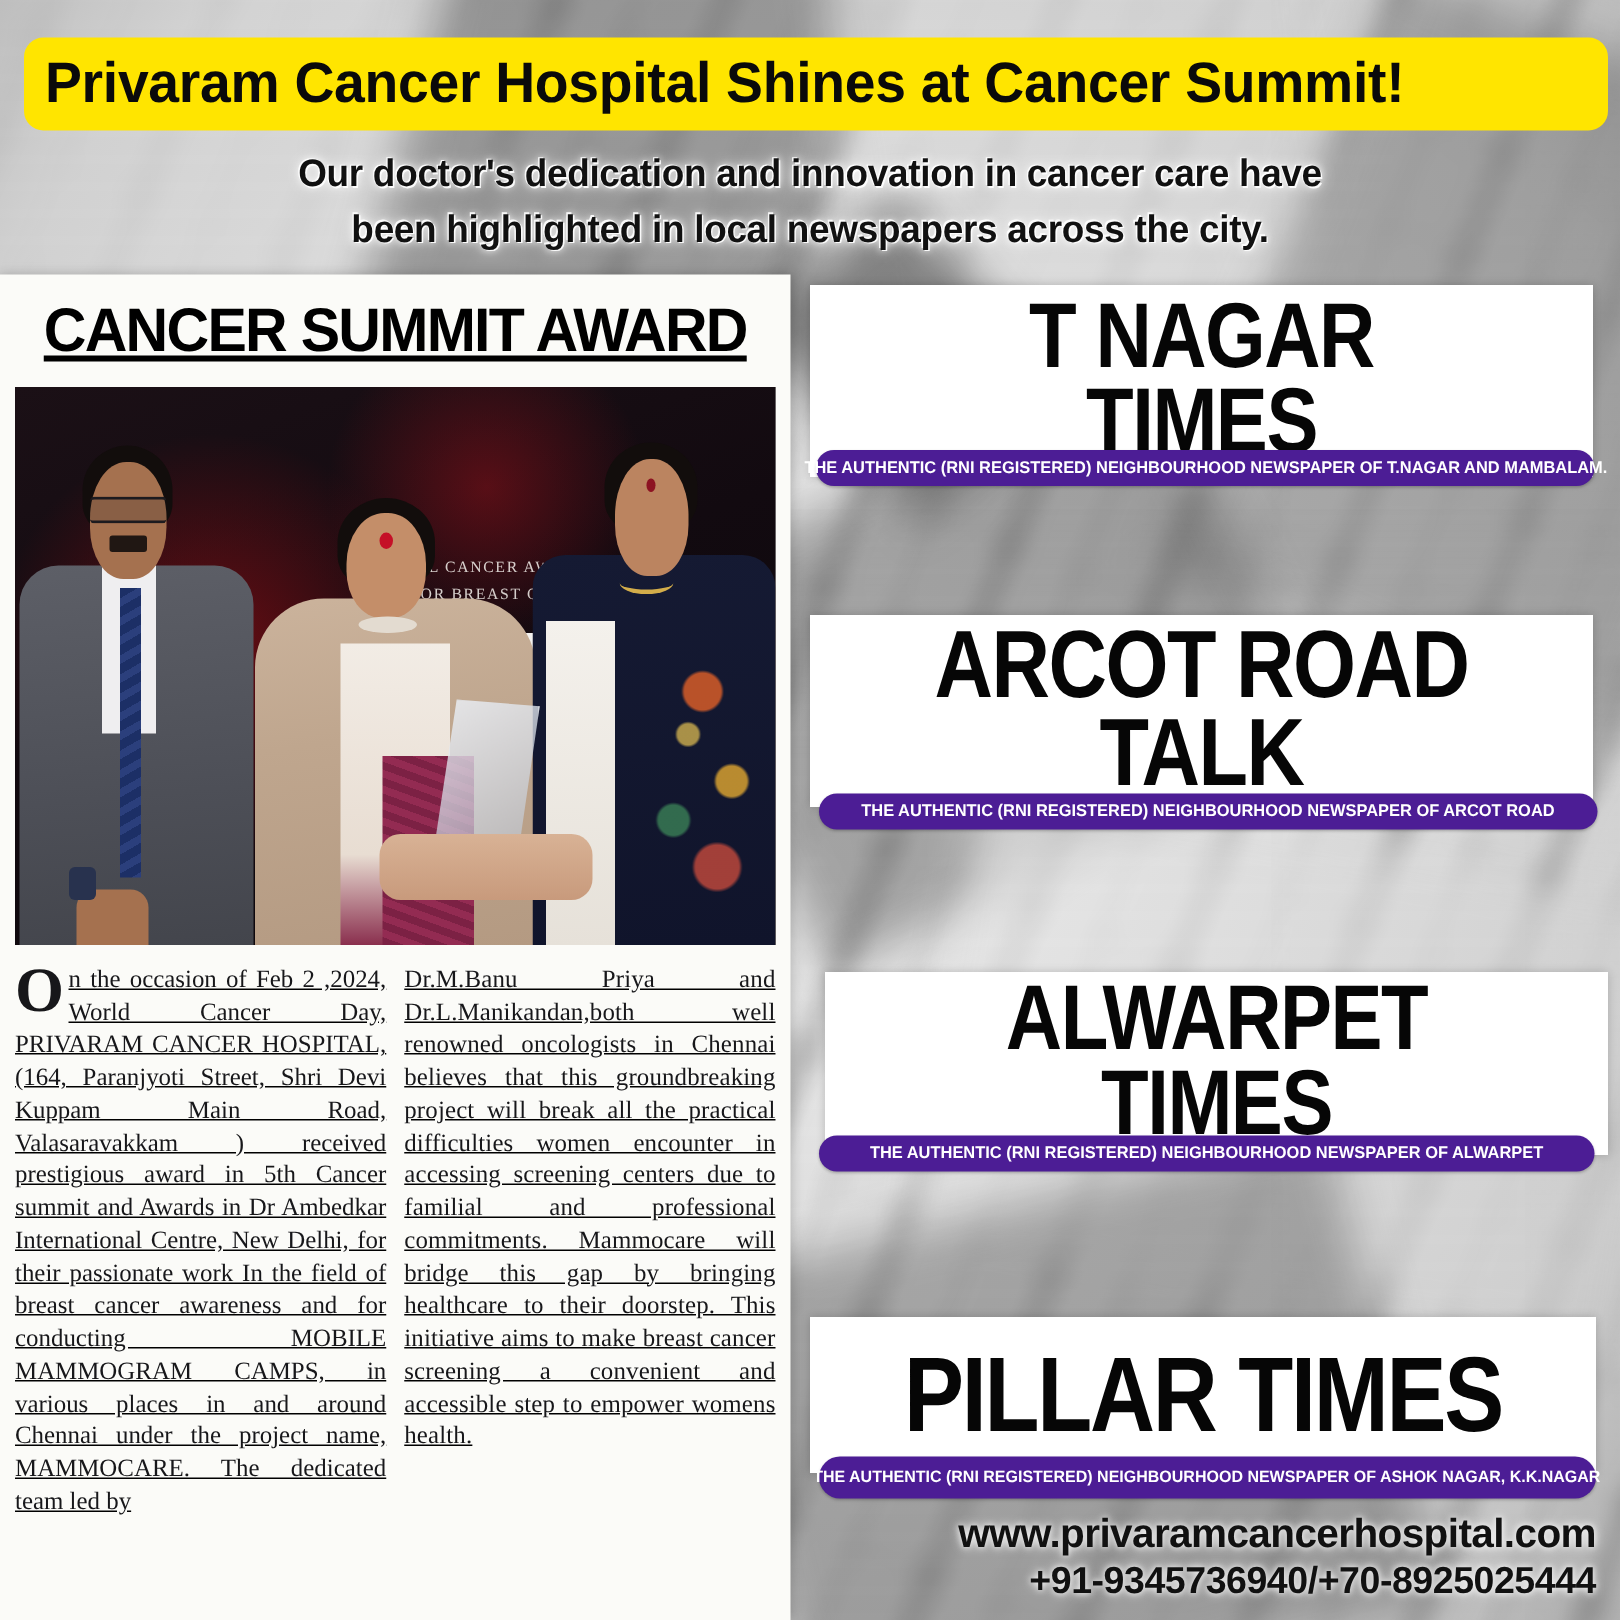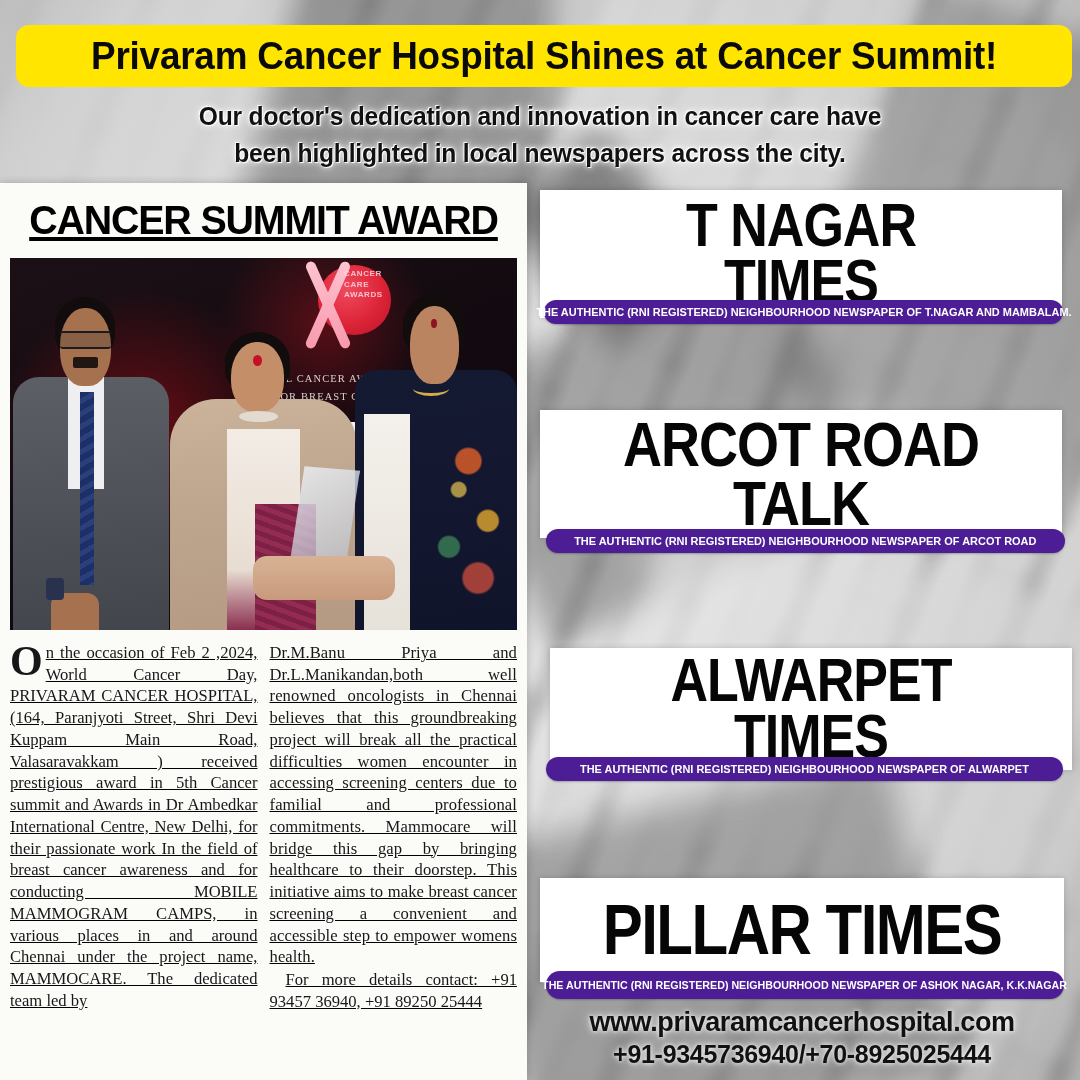--- a/index.html
+++ b/index.html
@@ -45,21 +45,21 @@
   #bg .b9 { left:50%;  top:14%;  width:12%; height:16%; background:rgba(40,40,40,.55);    transform:rotate(-40deg); }
   #bg .vig {
     position:absolute; inset:0;
     background:radial-gradient(ellipse at 50% 45%, rgba(255,255,255,.08) 0%, rgba(110,110,110,.22) 78%, rgba(80,80,80,.38) 100%);
   }
 
   
   #headline-banner {
     position:absolute; left:16px; top:25px; width:1056px; height:62px;
     background:#FFE500; border-radius:13px; z-index:5;
-    display:flex; align-items:center; justify-content:center;
+    display:flex; align-items:center; 
   }
   #headline-banner .txt {
     font-size:38px; font-weight:bold; color:#0a0a0a;
     letter-spacing:-.2px; white-space:nowrap;
     transform:scaleX(.97);
   }
   #subhead {
     position:absolute; left:60px; top:98px; width:960px; z-index:5;
     text-align:center; color:#111; font-size:25.5px; font-weight:bold;
     line-height:1.45; letter-spacing:-.2px;
@@ -244,21 +244,21 @@
   #mh2 .mh-name { font-size:54px; }
 
   #mh3 { left:540px; top:648px; width:522px; height:122px;margin-left:10px; }
   #mh3 .mh-name { font-size:52px; }
 
   #mh4 { left:540px; top:878px; width:524px; height:104px; }
   #mh4 .mh-name { font-size:60px; letter-spacing:-1.5px; }
 
   #footer {
     position:absolute; left:540px; top:1006px; width:524px; z-index:7;
-    text-align:center; color:#111; font-weight:bold;
+    text-align:right; color:#111; font-weight:bold;
   }
   #footer .url { font-size:27px; letter-spacing:-.4px; line-height:1.22;
     text-shadow:0 0 4px rgba(255,255,255,.9),0 0 8px rgba(255,255,255,.75); }
   #footer .phone { font-size:25px; letter-spacing:-.3px; line-height:1.25;
     text-shadow:0 0 4px rgba(255,255,255,.9),0 0 8px rgba(255,255,255,.75); }
 </style>
 </head>
 <body>
 
 <div id="bg">
@@ -284,26 +284,20 @@
   <span class="ln">been highlighted in local newspapers across the city.</span>
 </div>
 
 <div id="clipping">
 
   <div id="clip-title">CANCER SUMMIT AWARD</div>
 
   <div id="award-photo">
     <div class="ph-bd"></div>
 
-    <div class="ph-ribbon">
-      <div class="circ"></div>
-      <div class="s1"></div>
-      <div class="s2"></div>
-      <div class="rtxt">CANCER CARE AWARDS</div>
-    </div>
 
     <div class="ph-bdtxt">
       <div>M...TFUL CANCER AWARENESS C</div>
       <div>FOR BREAST CANCER</div>
     </div>
 
     <div class="ph-board">
       <div class="cres"></div>
     </div>
 
@@ -341,21 +335,20 @@
     <div class="trophy"></div>
     <div class="hands2"></div>
   </div>
 
   <div id="article">
     <div class="col">
       <p><span id="dropcap">O</span><span>n the occasion of Feb 2 ,2024, World Cancer Day, PRIVARAM CANCER HOSPITAL, (164, Paranjyoti Street, Shri Devi Kuppam Main Road, Valasaravakkam ) received prestigious award in 5th Cancer summit and Awards in Dr Ambedkar International Centre, New Delhi, for their passionate work In the field of breast cancer awareness and for conducting MOBILE MAMMOGRAM CAMPS, in various places in and around Chennai under the project name, MAMMOCARE. The dedicated team led by</span></p>
     </div>
     <div class="col">
       <p id="col2-p1">Dr.M.Banu Priya and Dr.L.Manikandan,both well renowned oncologists in Chennai believes that this groundbreaking project will break all the practical difficulties women encounter in accessing screening centers due to familial and professional commitments. Mammocare will bridge this gap by bringing healthcare to their doorstep. This initiative aims to make breast cancer screening a convenient and accessible step to empower womens health.</p>
-      <p id="contact-p">For more details contact: +91 93457 36940, +91 89250 25444</p>
     </div>
   </div>
 </div>
 
 <div class="masthead" id="mh1">
   <div class="mh-box">
     <div class="mh-name">
       <div>T NAGAR</div>
       <div>TIMES</div>
     </div>

